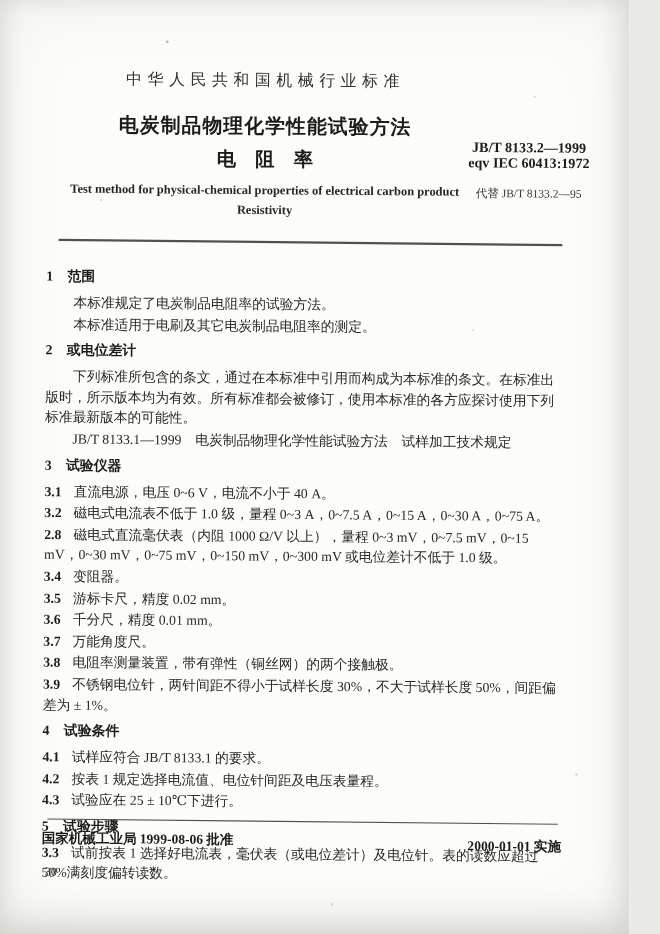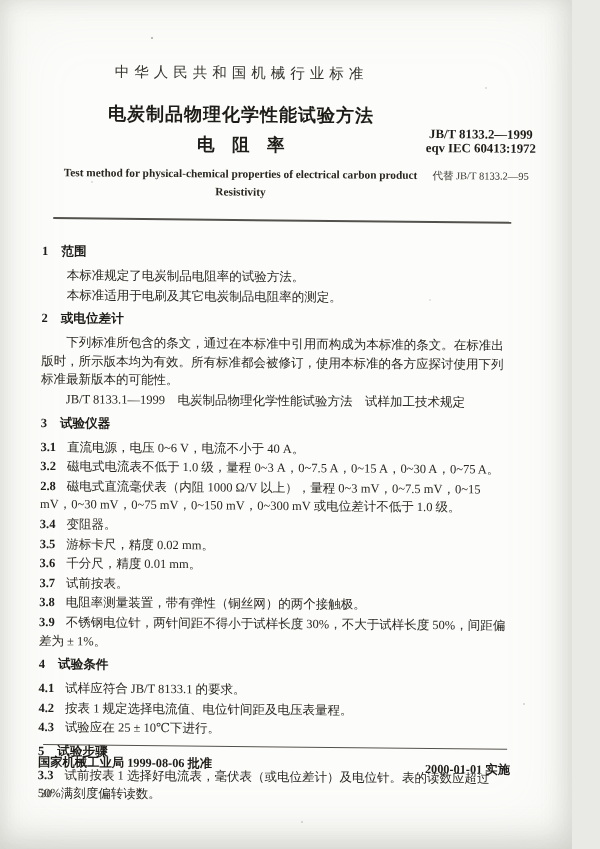--- a/index.html
+++ b/index.html
@@ -97,21 +97,21 @@
         <p class="sec-h"><span class="cnum">2</span><span>或电位差计</span></p>
         <p class="para indent"><span>下列标准所包含的条文，通过在本标准中引用而构成为本标准的条文。在标准出版时，所示版本均为有效。所有标准都会被修订，使用本标准的各方应探讨使用下列标准最新版本的可能性。</span></p>
         <p class="para indent"><span>JB/T 8133.1—1999　电炭制品物理化学性能试验方法　试样加工技术规定</span></p>
         <p class="sec-h"><span class="cnum">3</span><span>试验仪器</span></p>
         <p class="clause"><span class="cnum">3.1</span><span>直流电源，电压 0~6 V，电流不小于 40 A。</span></p>
         <p class="clause"><span class="cnum">3.2</span><span>磁电式电流表不低于 1.0 级，量程 0~3 A，0~7.5 A，0~15 A，0~30 A，0~75 A。</span></p>
         <p class="clause"><span class="cnum">2.8</span><span>磁电式直流毫伏表（内阻 1000 Ω/V 以上），量程 0~3 mV，0~7.5 mV，0~15 mV，0~30 mV，0~75 mV，0~150 mV，0~300 mV 或电位差计不低于 1.0 级。</span></p>
         <p class="clause"><span class="cnum">3.4</span><span>变阻器。</span></p>
         <p class="clause"><span class="cnum">3.5</span><span>游标卡尺，精度 0.02 mm。</span></p>
         <p class="clause"><span class="cnum">3.6</span><span>千分尺，精度 0.01 mm。</span></p>
-        <p class="clause"><span class="cnum">3.7</span><span>试前按表。</span></p>
+        <p class="clause"><span class="cnum">3.7</span><span>万能角度尺。</span></p>
         <p class="clause"><span class="cnum">3.8</span><span>电阻率测量装置，带有弹性（铜丝网）的两个接触极。</span></p>
         <p class="clause"><span class="cnum">3.9</span><span>不锈钢电位针，两针间距不得小于试样长度 30%，不大于试样长度 50%，间距偏差为 ± 1%。</span></p>
         <p class="sec-h"><span class="cnum">4</span><span>试验条件</span></p>
         <p class="clause"><span class="cnum">4.1</span><span>试样应符合 JB/T 8133.1 的要求。</span></p>
         <p class="clause"><span class="cnum">4.2</span><span>按表 1 规定选择电流值、电位针间距及电压表量程。</span></p>
         <p class="clause"><span class="cnum">4.3</span><span>试验应在 25 ± 10℃下进行。</span></p>
         <p class="sec-h"><span class="cnum">5</span><span>试验步骤</span></p>
         <p class="clause"><span class="cnum">3.3</span><span>试前按表 1 选择好电流表，毫伏表（或电位差计）及电位针。表的读数应超过 50%满刻度偏转读数。</span></p>
       </div>
 

